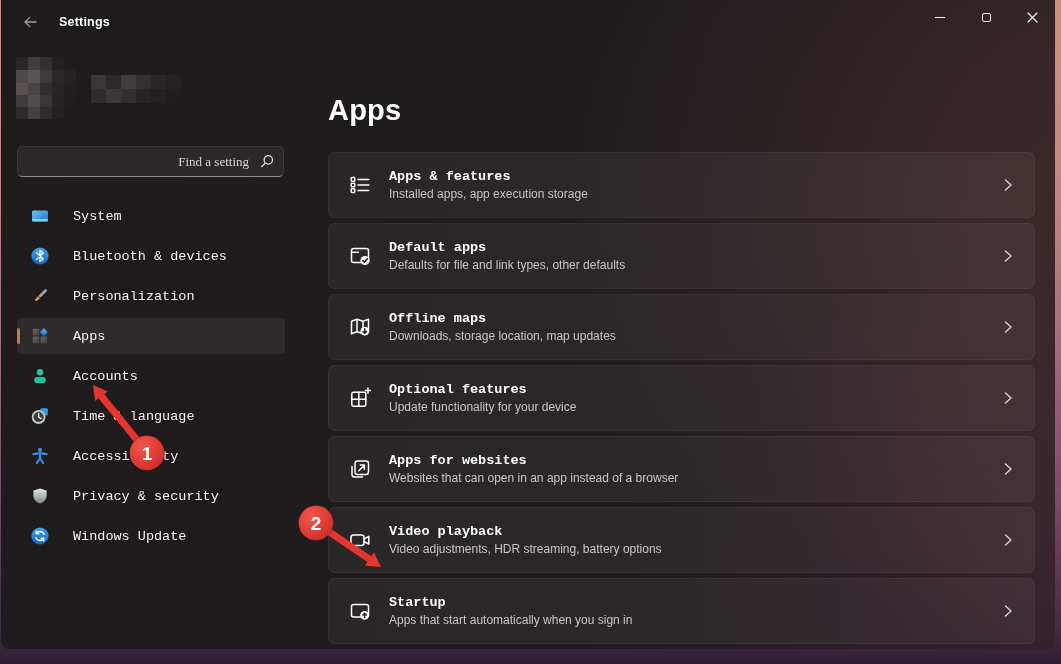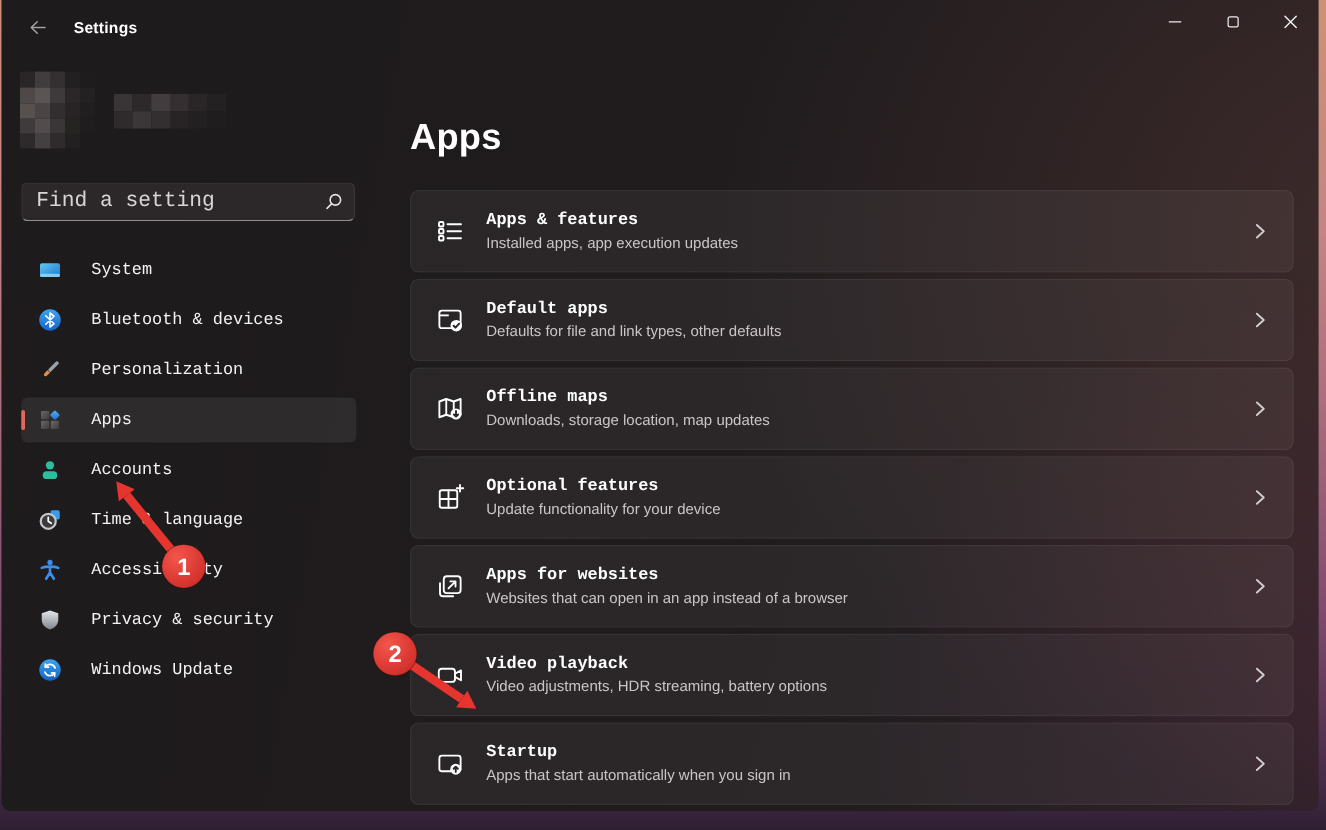--- a/index.html
+++ b/index.html
@@ -31,22 +31,22 @@
   .sidebar { width:300px; padding:0 16px; flex:none; position:relative; }
   .main { flex:1; position:relative; }
   
   .profile { margin-top:13px; height:62px; position:relative; }
   .avatar-blur { position:absolute; left:-1px; top:0; border-radius:2px; overflow:hidden; }
   .name-blur { position:absolute; left:74px; top:18px; }
   
   .search-wrap { position:relative; margin-top:27px; }
   .search-input {
     width:267px; height:31px; background:#2c2829; border:1px solid #3a3536; border-bottom:1px solid #918d8f;
-    border-radius:5px; color:#e9e5e7; font-size:17px; padding:0 34px 0 11px;
-    font-family:Liberation Mono, monospace; outline:none;
+    border-radius:5px; color:#e9e5e7; font-size:13px; padding:0 34px 0 11px;
+    font-family:Liberation Serif, serif; outline:none;text-align:right;
   }
   .search-input::placeholder { color:#d9d5d7; opacity:1; }
   .search-icon { position:absolute; right:11px; top:8px; }
   
   .nav { margin-top:21px; display:flex; flex-direction:column; gap:4px;font-family:Liberation Mono, monospace; }
   .nav-item {
     position:relative; height:36px; display:flex; align-items:center;
     padding-left:13px; border-radius:5px; cursor:default;
   }
   .nav-item.selected { background:rgba(255,255,255,.072); }
@@ -313,21 +313,21 @@
               <rect x="3.2" y="4.6" width="3.6" height="3.6" rx="0.8"></rect>
                 <path d="M10 6.4 H20.8"></path>
               <rect x="3.2" y="10.2" width="3.6" height="3.6" rx="0.8"></rect>
                 <path d="M10 12 H20.8"></path>
               <rect x="3.2" y="15.8" width="3.6" height="3.6" rx="0.8"></rect>
                 <path d="M10 17.6 H20.8"></path>
             </svg>
           </span>
           <span class="card-text">
             <div class="card-title">Apps &amp; features</div>
-            <div class="card-sub">Installed apps, app execution updates</div>
+            <div class="card-sub">Installed apps, app execution storage</div>
           </span>
           <span class="chevron">
             <svg width="12" height="14" viewBox="0 0 12 14">
                 <path d="M3.5 2 L9 7 L3.5 12" stroke="#d2cdcf" stroke-width="1.5" fill="none" stroke-linecap="round" stroke-linejoin="round"></path>
               </svg>
           </span>
         </div>
 
         <div class="card">
           <span class="card-icon">

